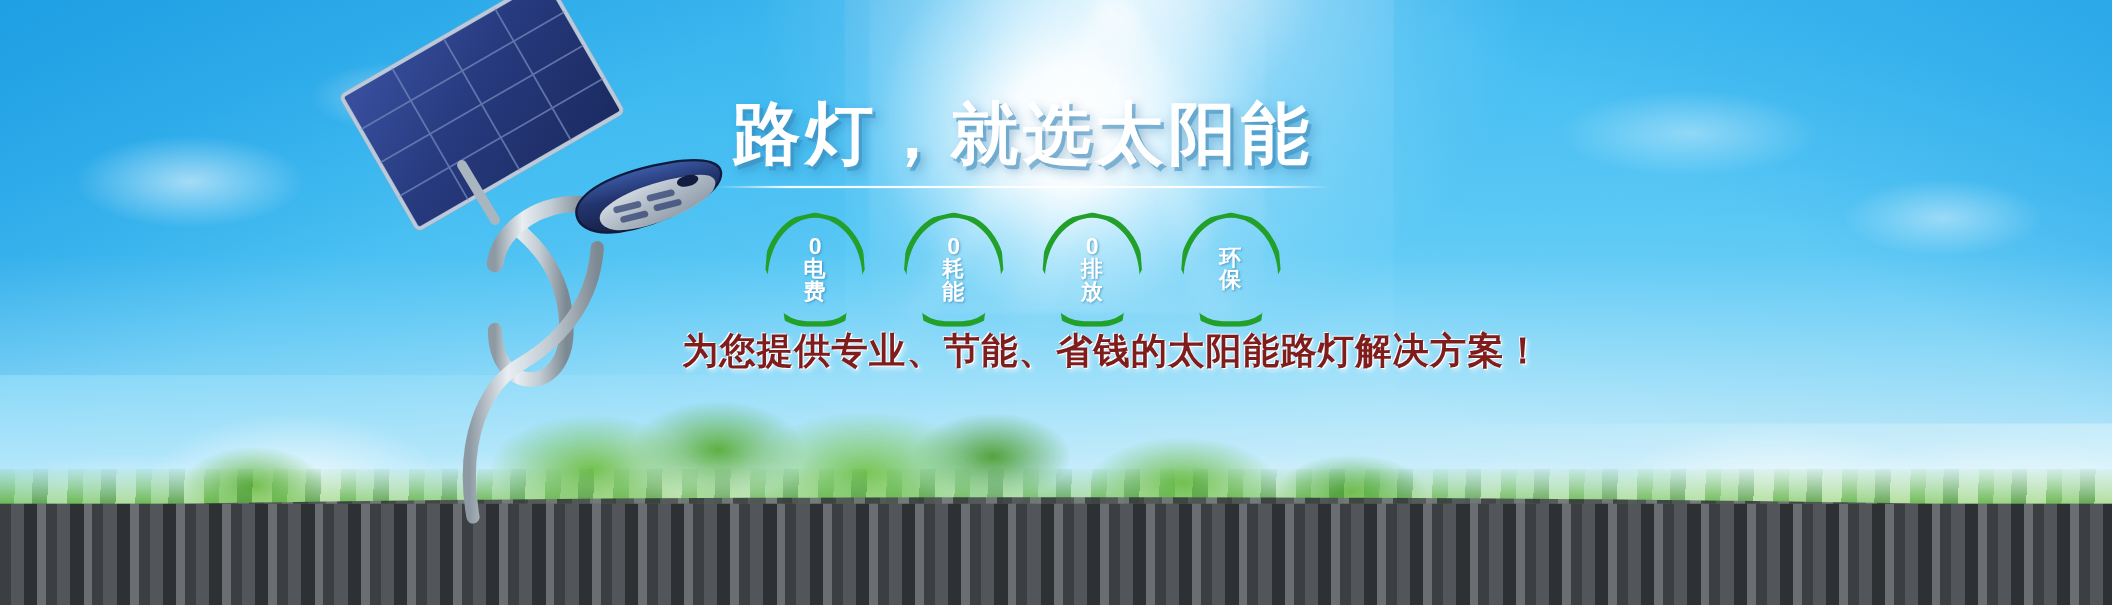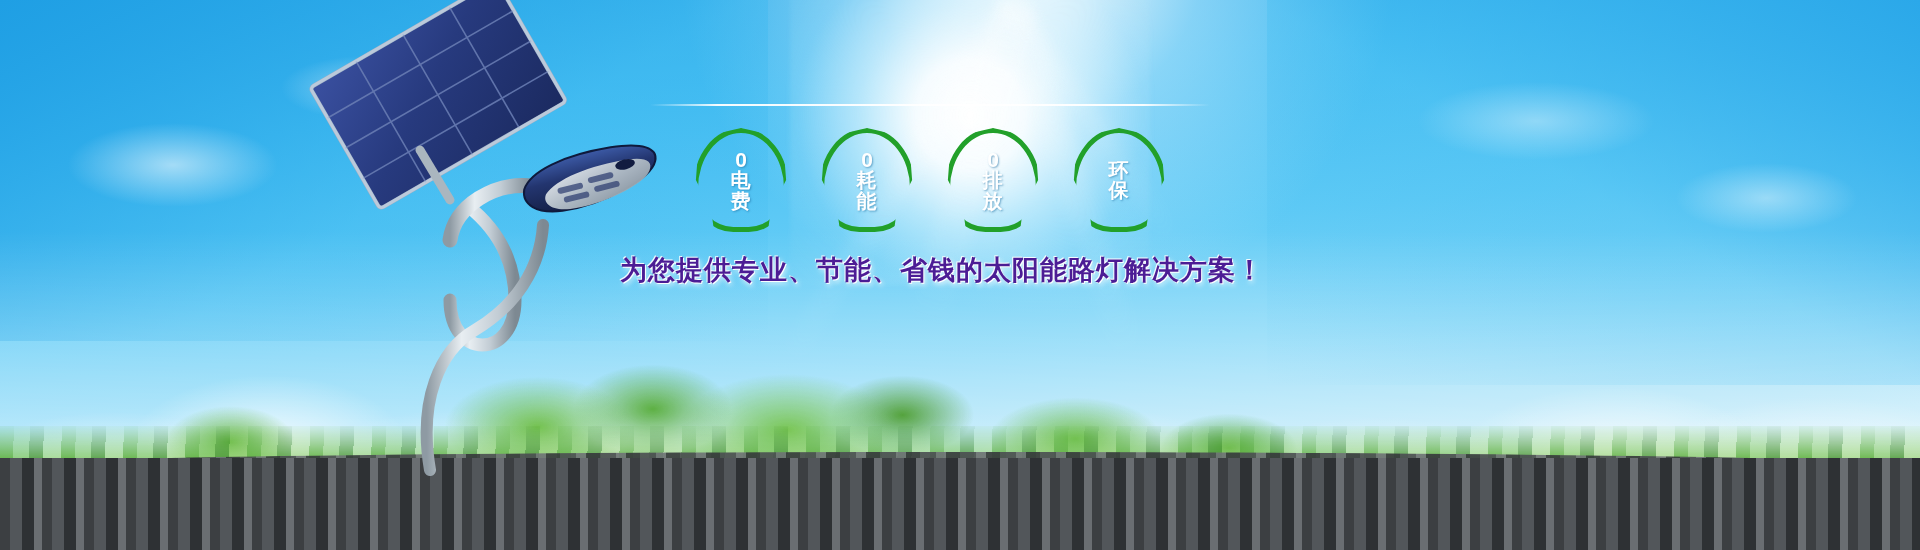--- a/index.html
+++ b/index.html
@@ -147,24 +147,23 @@
   .badge .b-l2{
     color:#ffffff;
     font-weight:bold;
     line-height:1.02;
     text-shadow:1px 1px 2px rgba(30,110,160,.55);
   }
   .badge .b-num{font-size:21px;}
   .badge .b-l1,.badge .b-l2{font-size:20px;letter-spacing:1px;}
 
   .tagline{
-    margin-top:20px;
-    font-size:27px;
+    font-size:33px;
     font-weight:bold;
-    color:#4c1d95;
+    color:#7f1d1d;
     letter-spacing:1px;
     white-space:nowrap;
     text-shadow:
       1px 1px 0 rgba(255,255,255,.95),
       -1px -1px 0 rgba(255,255,255,.9),
       2px 3px 5px rgba(255,255,255,.7);
   }
 </style>
 </head>
 <body>
@@ -247,20 +246,21 @@
           <rect x="262" y="193" width="26" height="6" rx="3"></rect>
           <rect x="294" y="190" width="26" height="6" rx="3"></rect>
         </g>
         <ellipse cx="330" cy="176" rx="10" ry="5" fill="#121c40"></ellipse>
       </g>
     </svg>
   </div>
 
   <div class="copy">
 
+    <div class="headline">路灯，就选太阳能</div>
 
     <div class="divider"></div>
 
     <div class="badges">
 
       <div class="badge">
         <span class="b-num">0</span>
         <span class="b-l1">电</span>
         <span class="b-l2">费</span>
       </div>

